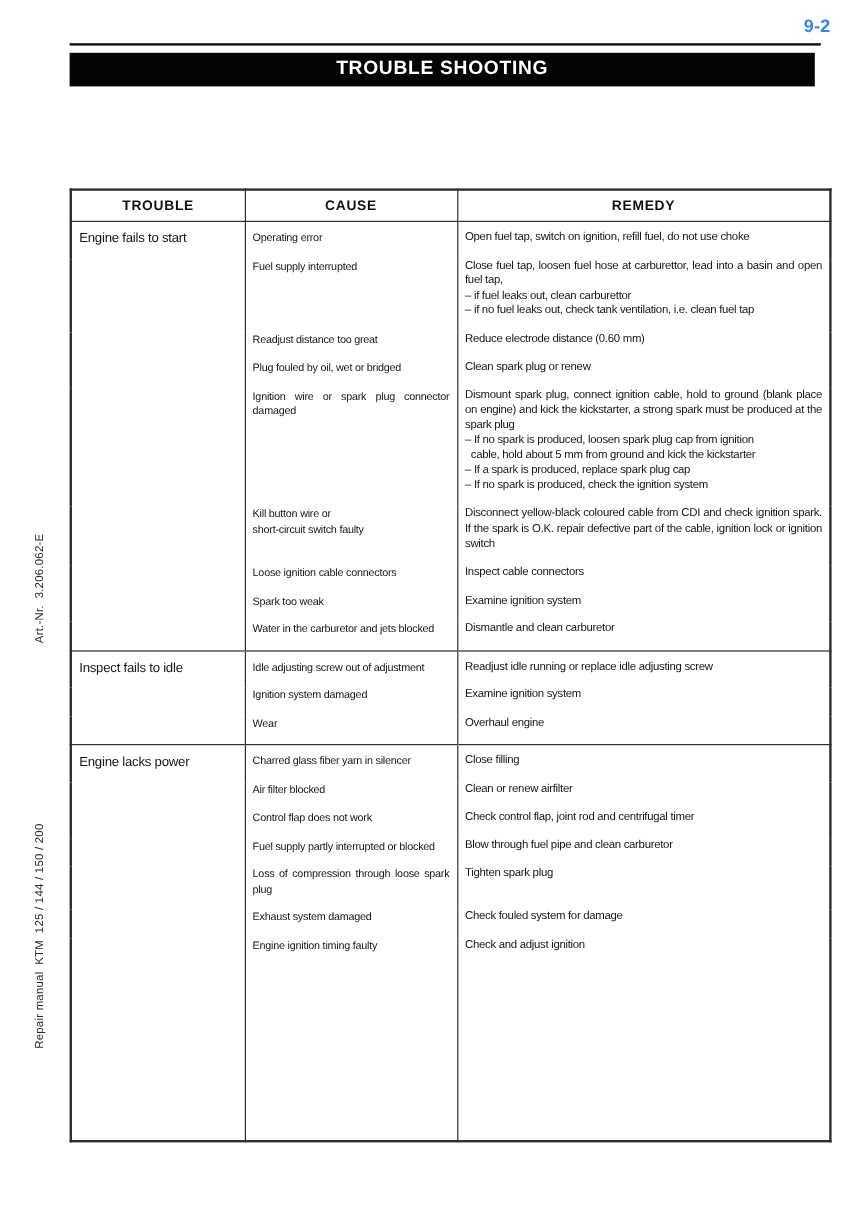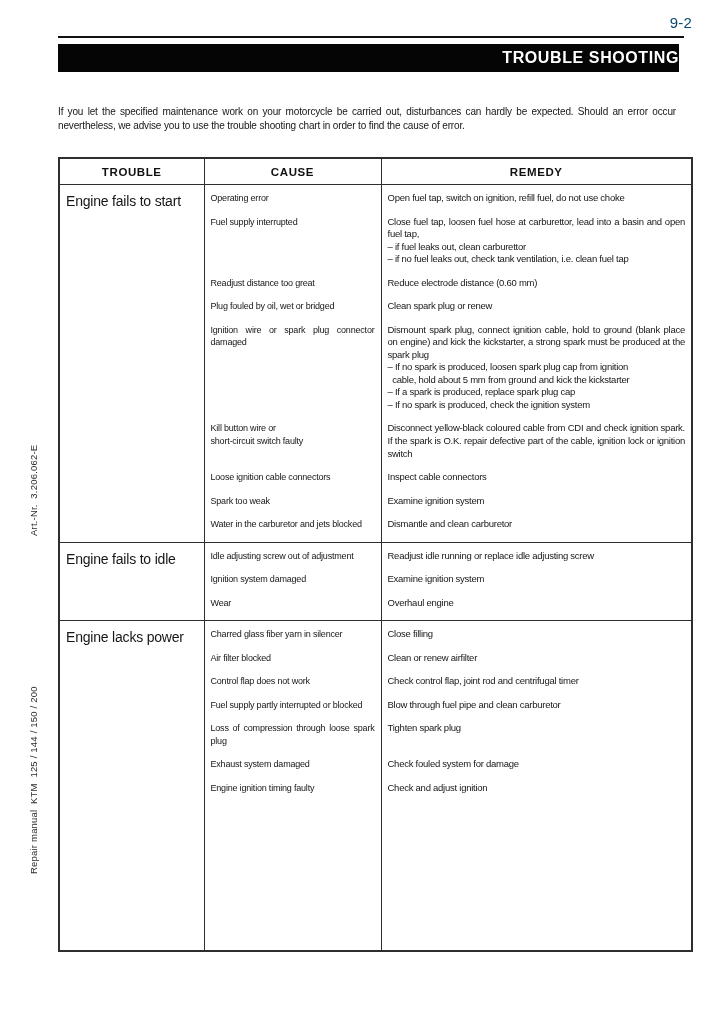--- a/index.html
+++ b/index.html
@@ -8,30 +8,30 @@
     background: #fff;
     font-family: "Liberation Sans", "DejaVu Sans", sans-serif;
     color: #1a1a1a;
     position: relative;
     overflow: hidden;
   }
   .page { position: absolute; inset: 0; }
 
   .page-number {
     position: absolute; top: 14px; right: 22px;
-    font-size: 15px; font-weight: normal; letter-spacing: 0.2px; color: #0c4a6e;
+    font-size: 15px; font-weight: bold; letter-spacing: 0.2px; color: #3b82f6;
   }
   .top-rule {
     position: absolute; left: 58px; top: 36px;
     width: 626px; height: 2px; background: #111;
   }
   .title-bar {
     position: absolute; left: 58px; top: 44px;
     width: 621px; height: 28px; background: #050505;
-    display: flex; align-items: center; justify-content: flex-end;
+    display: flex; align-items: center; justify-content: center;
   }
   .title-bar .title-text {
     color: #fff; font-size: 16px; font-weight: bold; letter-spacing: 0.6px;
   }
 
   .intro {
     position: absolute; left: 58px; top: 95px; width: 618px;
     font-size: 10px; line-height: 1.4; letter-spacing: -0.15px;
     text-align: justify; color: #161616;
   }
@@ -58,21 +58,21 @@
     text-align: center; vertical-align: middle; color: #111;
   }
   table.ts td {
     border-left: 1px solid #2e2e2e;
     border-right: 1px solid #2e2e2e;
     vertical-align: top;
     padding: 0 6px 11px 6px;
   }
   tr.gs > td { border-top: 1px solid #2e2e2e; padding-top: 7px; }
   td.trouble {
-    font-size: 14px; letter-spacing: -0.2px; line-height: 1.3; color: #161616;
+    font-size: 11px; letter-spacing: -0.2px; line-height: 1.3; color: #161616;
     padding-left: 7px;
   }
   td.cause {
     font-size: 9px; letter-spacing: -0.2px; line-height: 1.38; color: #161616;
     white-space: pre-line; text-align: justify;
   }
   td.remedy {
     font-size: 9.5px; letter-spacing: -0.25px; line-height: 1.32; color: #161616;
     white-space: pre-line; text-align: justify;
     padding-left: 7px; padding-right: 7px;
@@ -84,21 +84,20 @@
 
 <div class="page">
 
   <div class="page-number">9-2</div>
   <div class="top-rule"></div>
 
   <div class="title-bar">
     <span class="title-text">TROUBLE SHOOTING</span>
   </div>
 
-  <p class="intro">If you let the specified maintenance work on your motorcycle be carried out, disturbances can hardly be expected. Should an error occur nevertheless, we advise you to use the trouble shooting chart in order to find the cause of error.</p>
 
   <span class="vtext artnr">Art.-Nr.&nbsp;&nbsp;3.206.062-E</span>
   <span class="vtext manual">Repair manual&nbsp;&nbsp;KTM&nbsp;&nbsp;125 / 144 / 150 / 200</span>
 
   <table class="ts">
     <colgroup>
       <col style="width:145px">
         <col style="width:177px">
         <col style="width:311px">
     </colgroup>
@@ -148,21 +147,21 @@
     <tr>
       <td class="cause">Spark too weak</td>
       <td class="remedy">Examine ignition system</td>
     </tr>
     <tr>
       <td class="cause">Water in the carburetor and jets blocked</td>
       <td class="remedy">Dismantle and clean carburetor</td>
     </tr>
 
     <tr class="gs">
-      <td class="trouble" rowspan="3">Engine fails to idle</td>
+      <td class="trouble" rowspan="3">Inspect fails to idle</td>
       <td class="cause">Idle adjusting screw out of adjustment</td>
       <td class="remedy">Readjust idle running or replace idle adjusting screw</td>
     </tr>
     <tr>
       <td class="cause">Ignition system damaged</td>
       <td class="remedy">Examine ignition system</td>
     </tr>
     <tr>
       <td class="cause">Wear</td>
       <td class="remedy">Overhaul engine</td>

